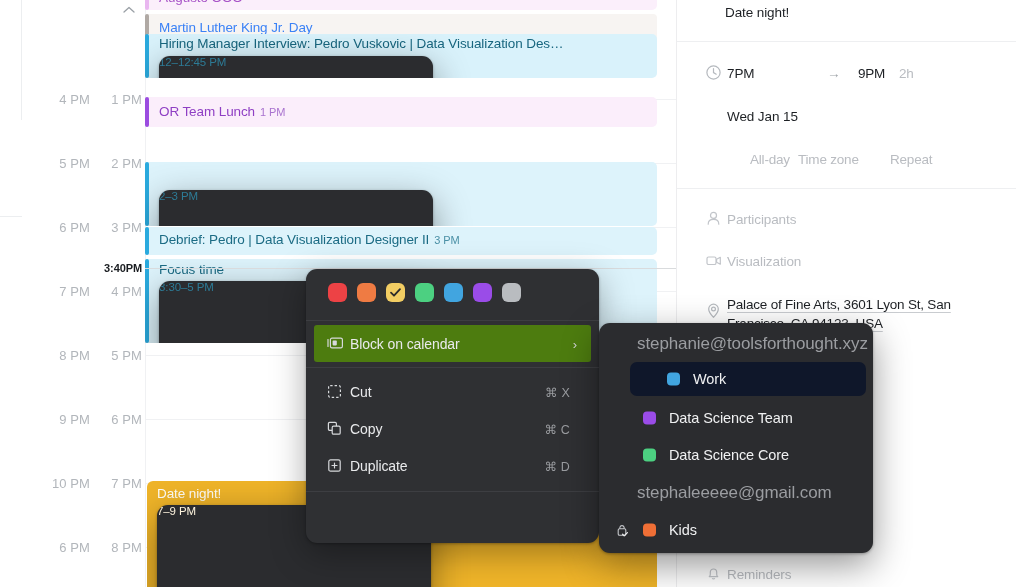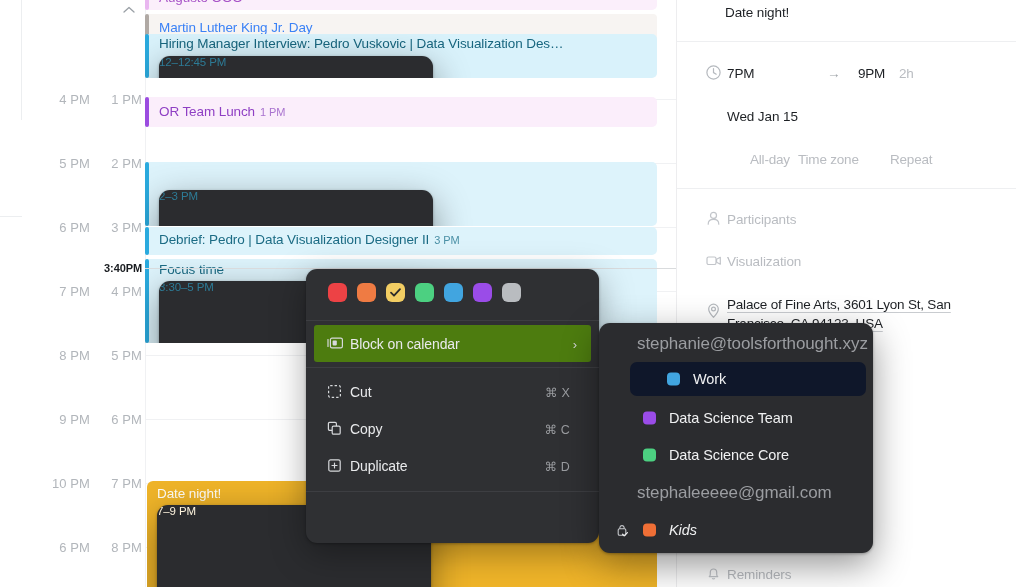--- a/index.html
+++ b/index.html
@@ -398,17 +398,17 @@
 
     <div class="si" style="top:190px;">
       <span class="lock">
         <svg width="15" height="15" viewBox="0 0 15 15">
           <rect x="3.2" y="6.3" width="7.6" height="6.4" rx="1.3" fill="none" stroke="#c6c8cc" stroke-width="1.1"></rect>
           <path d="M4.9 6.2 V4.7 A2.2 2.2 0 0 1 9.1 4.7 V6.2" fill="none" stroke="#c6c8cc" stroke-width="1.1"></path>
           <path d="M7.6 11.8 L9.2 13.4 L12.4 10.1" fill="none" stroke="#e9eaec" stroke-width="1.3" stroke-linecap="round" stroke-linejoin="round"></path>
         </svg>
       </span>
       <span class="dot" style="left:44px; background:#ef6f36;"></span>
-      <span class="sl" style="left:70px;font-style:italic;">Kids</span>
+      <span class="sl" style="left:70px;">Kids</span>
     </div>
   </div>
 
 </div>
 
 </body></html>

